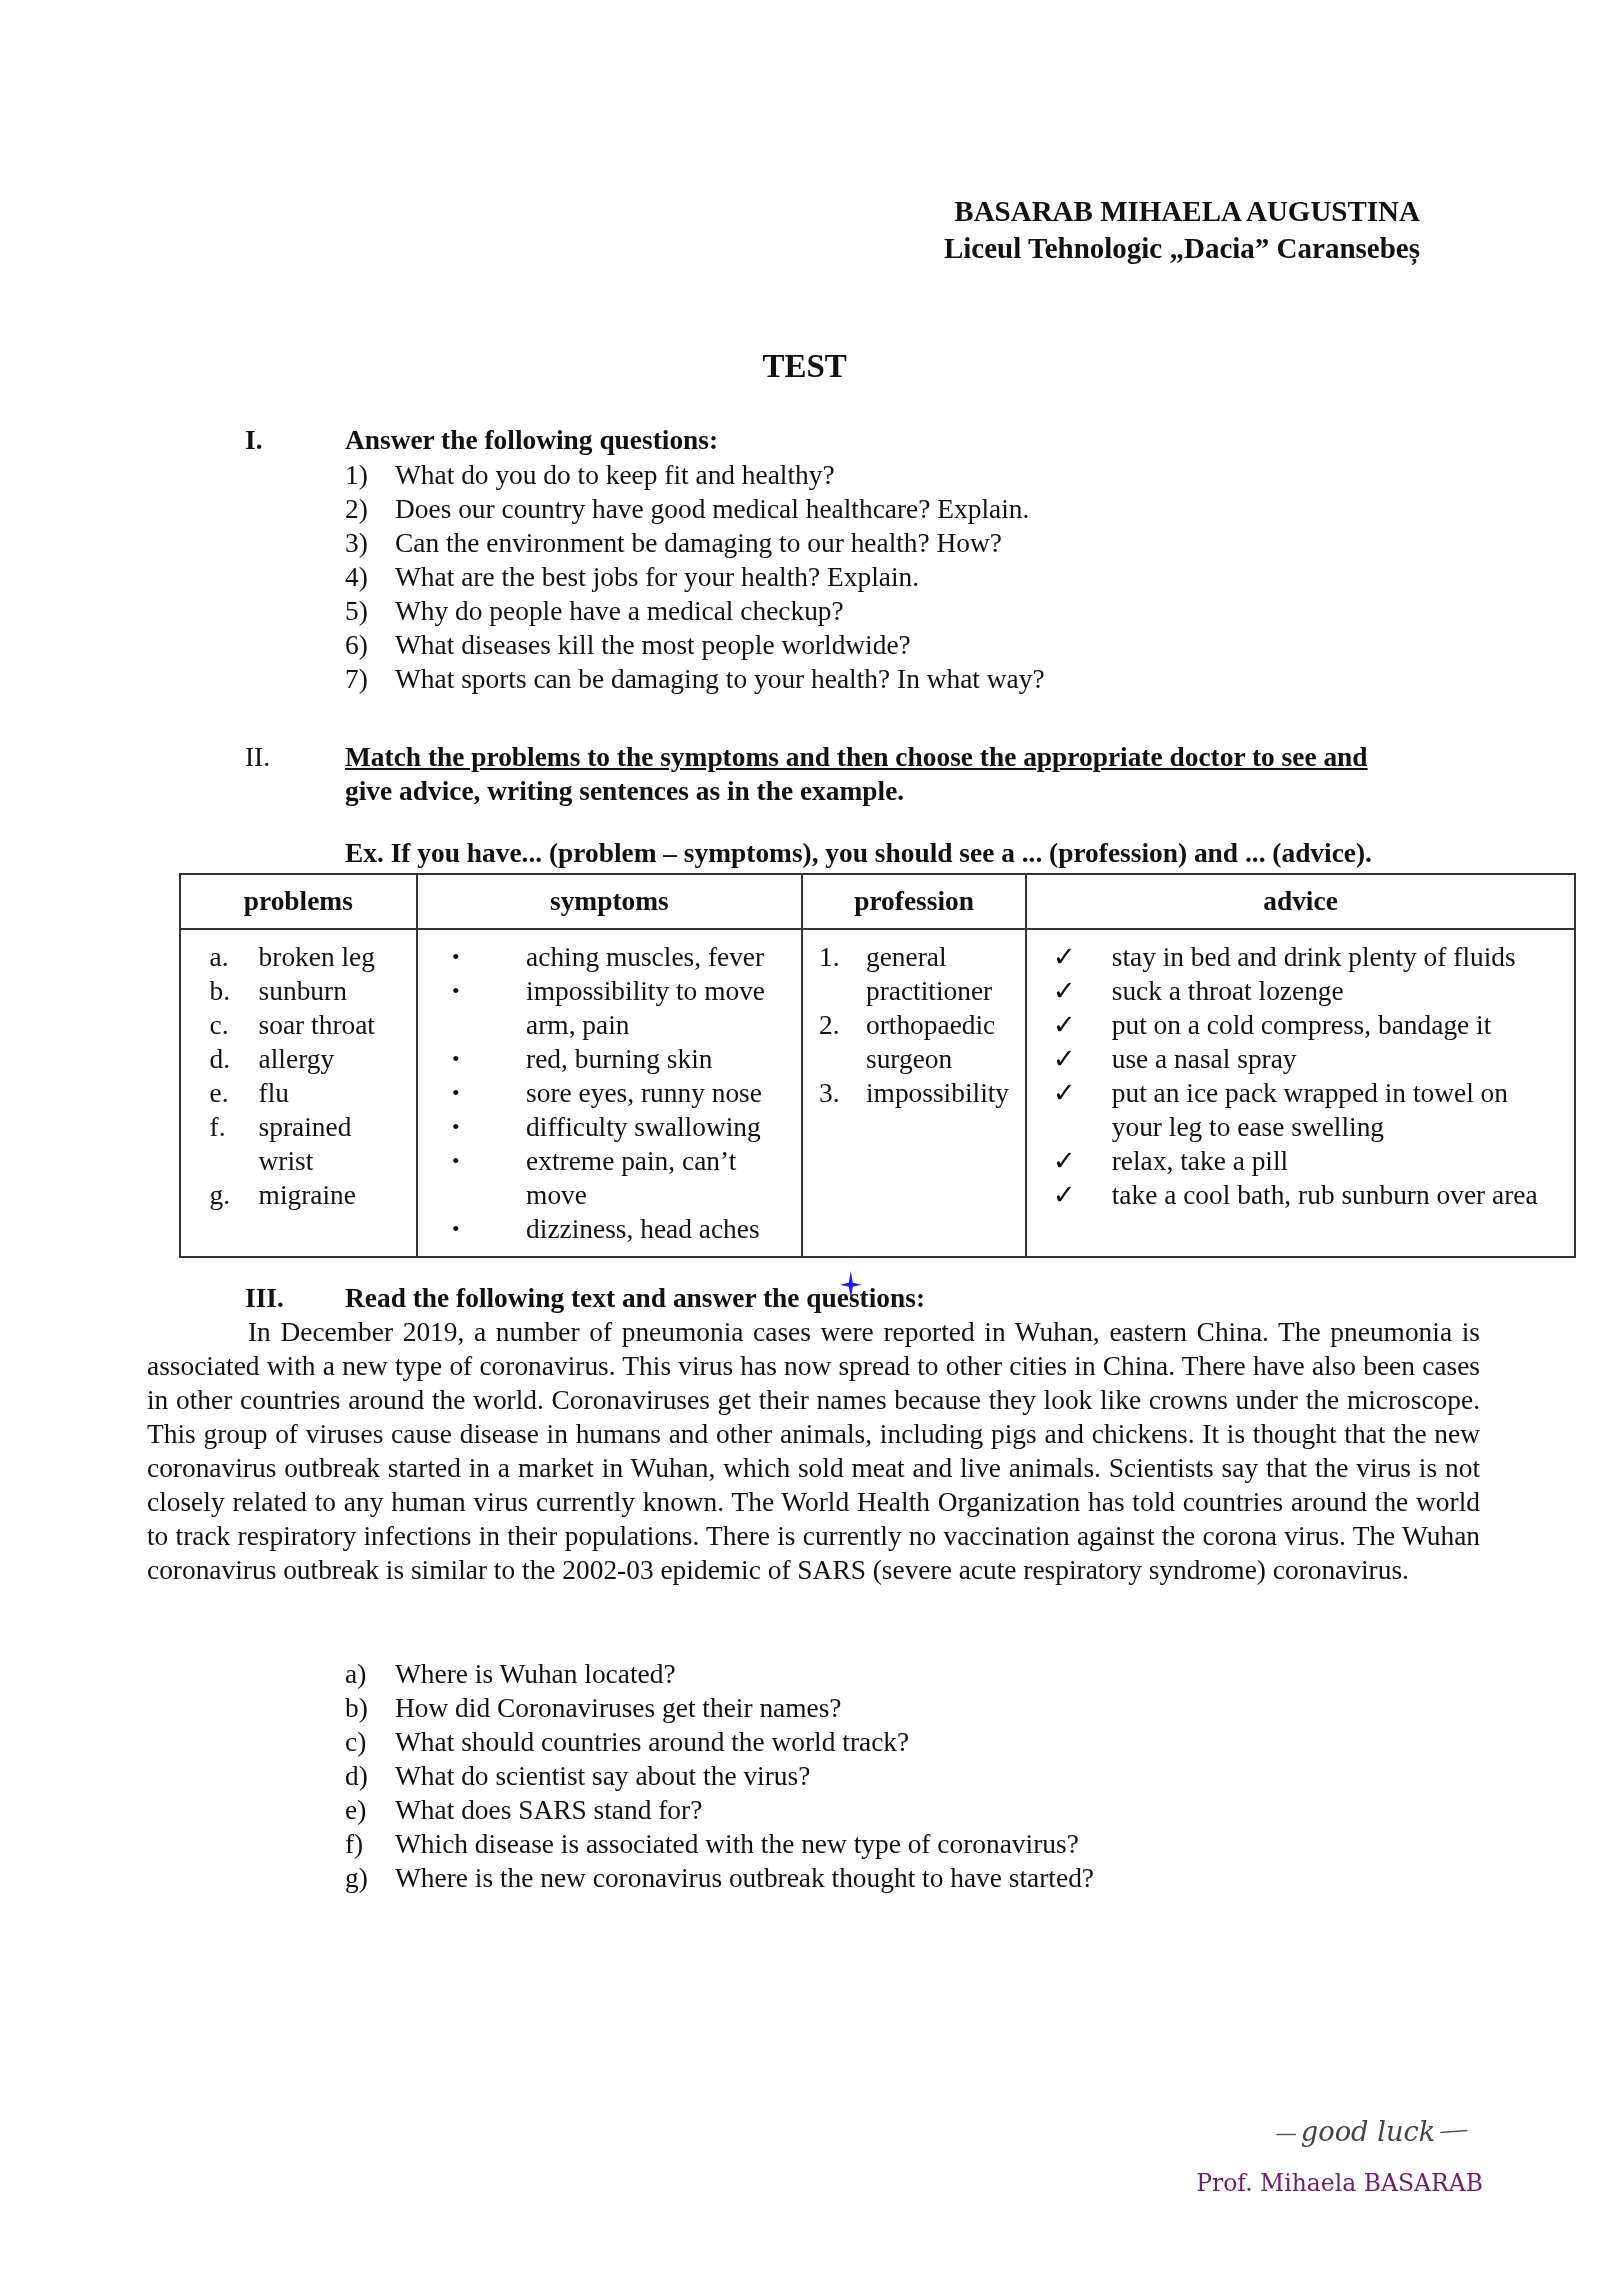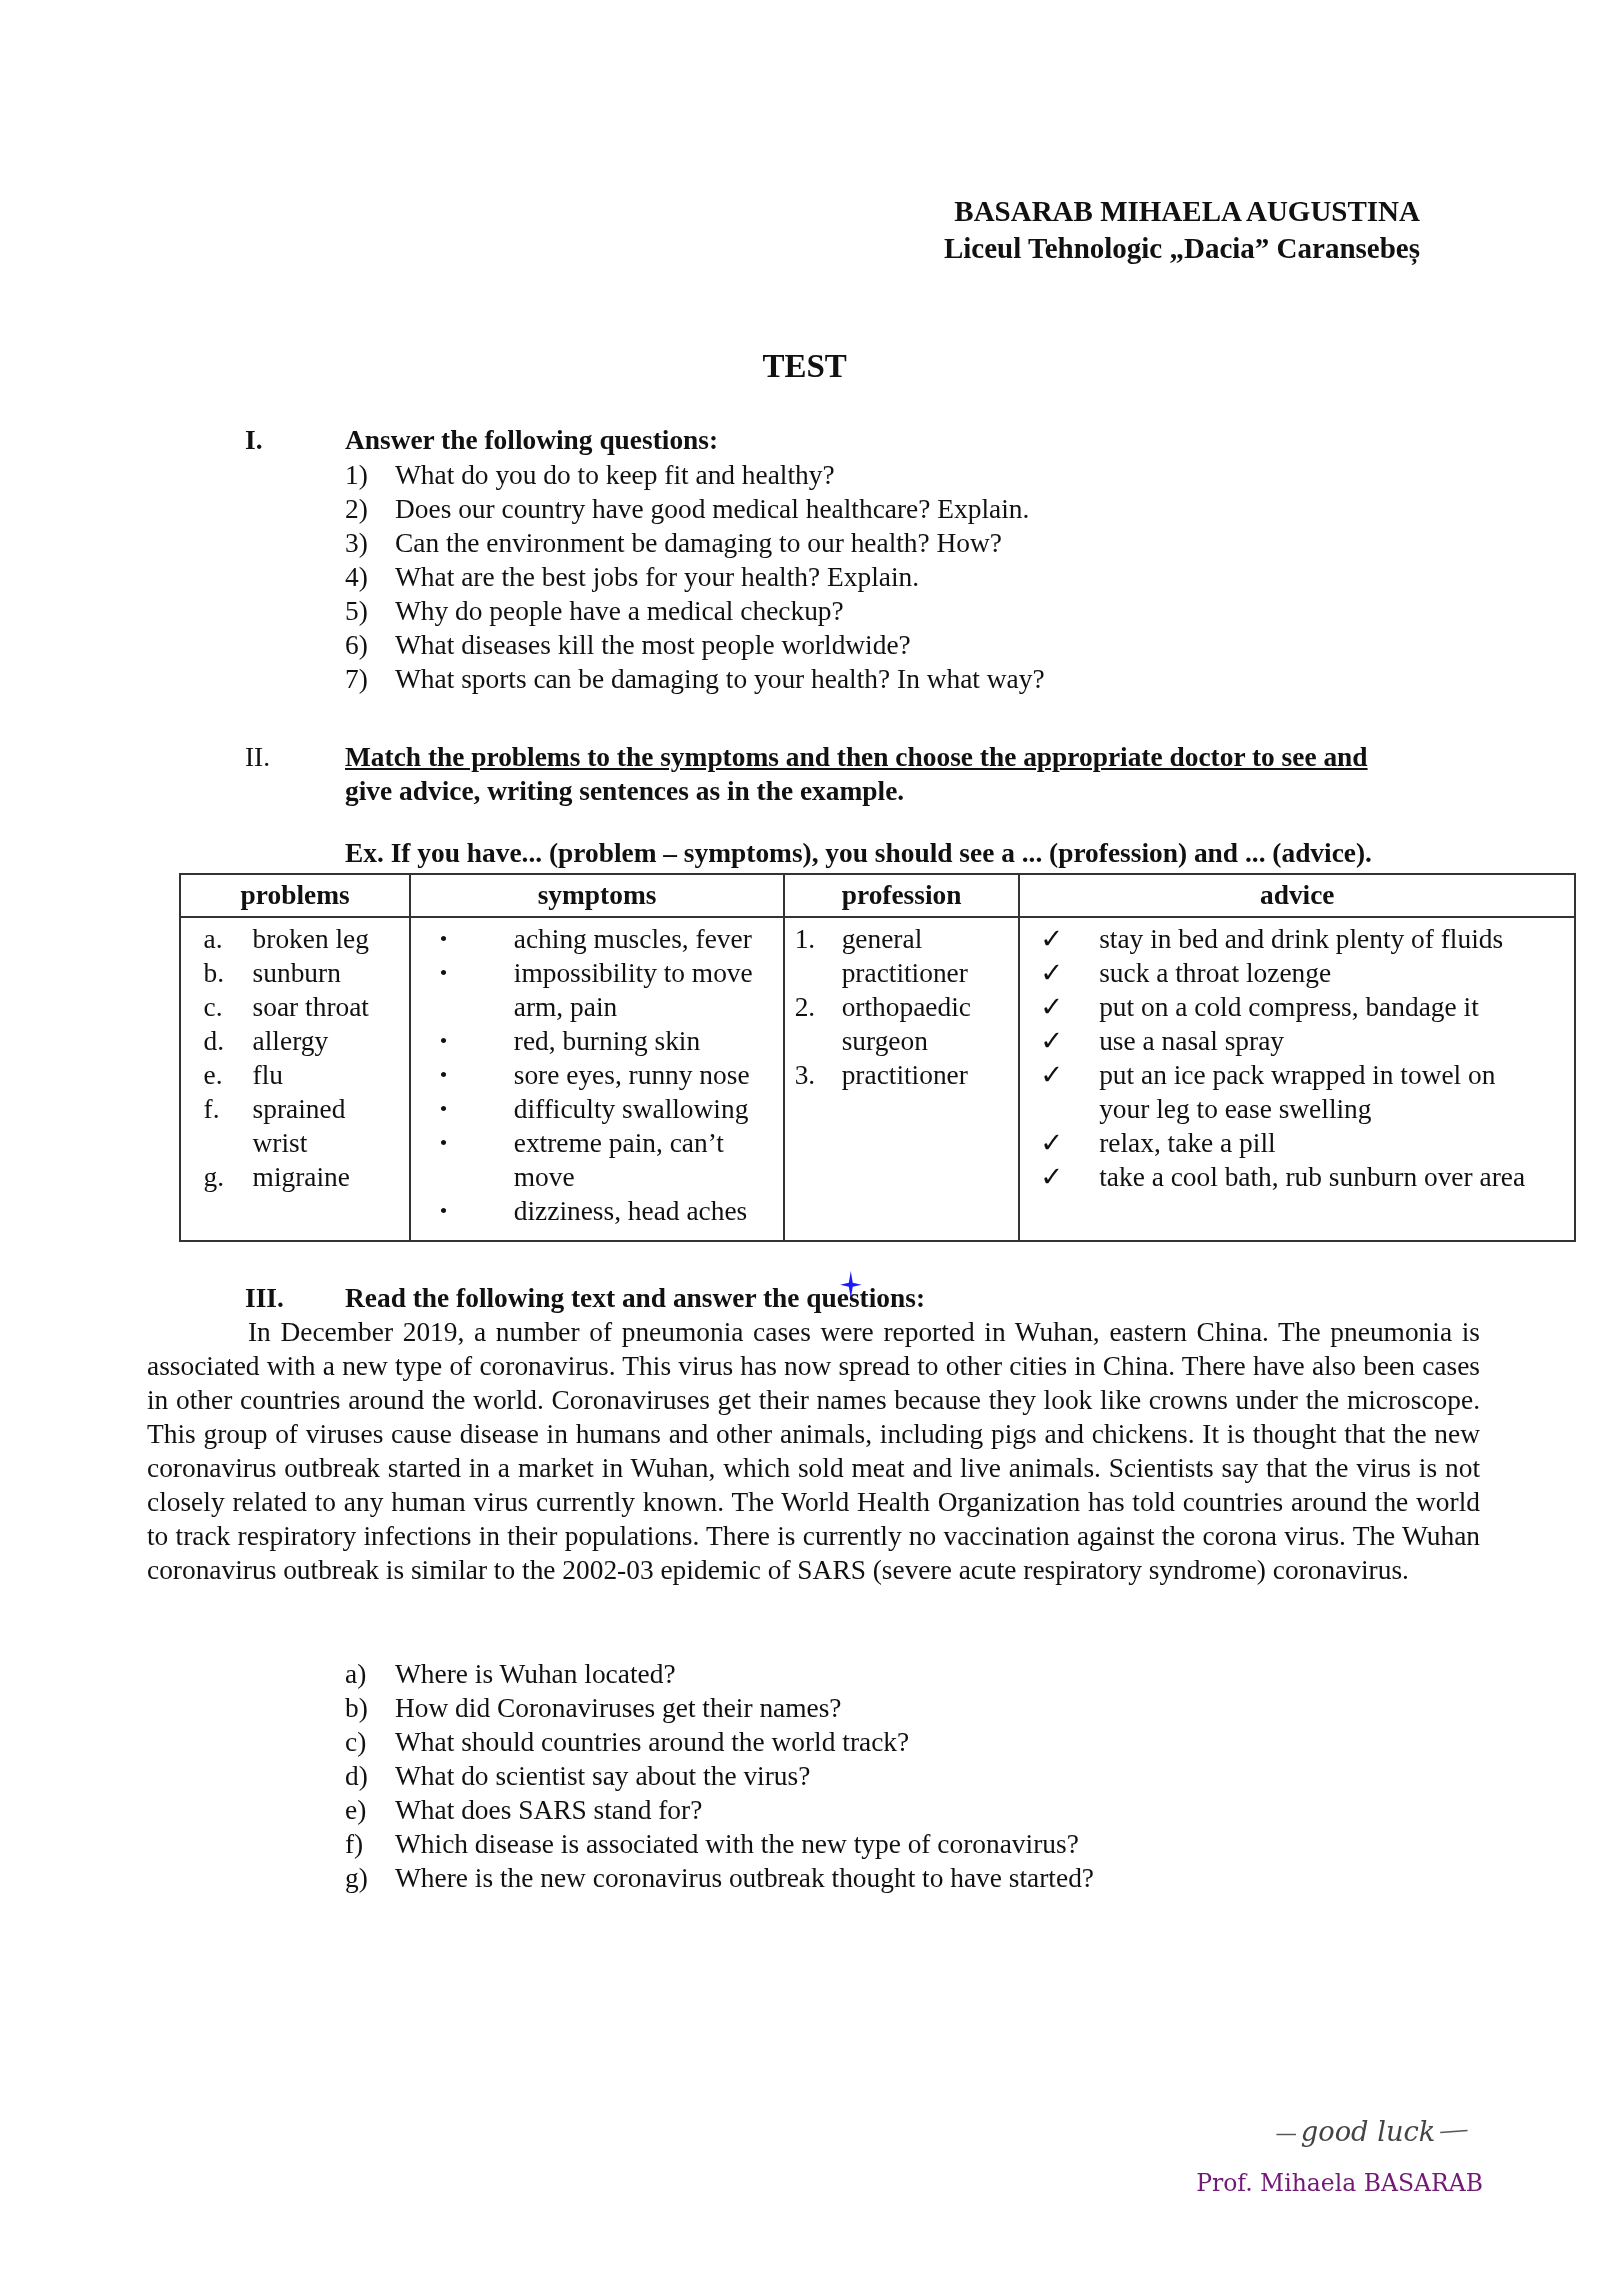--- a/index.html
+++ b/index.html
@@ -9,21 +9,21 @@
   .author { left: 0; width: 1420px; text-align: right; font-weight: bold; font-size: 29px; line-height: 35px; }
   .title { left: 0; width: 1621px; text-align: center; top: 348px; font-weight: bold; font-size: 33px; }
   .title span { position: relative; left: -5.9px; }
   .sec-num { font-size: 27.4px; line-height: 34px; }
   .sec-head { font-weight: bold; font-size: 27.4px; line-height: 34px; }
   .qlist { list-style: none; margin: 0; padding: 0; font-size: 27.4px; line-height: 34px; }
   .qlist li { display: flex; }
   .qlist .n { width: 50px; flex: none; }
   table.match { position: absolute; left: 179px; top: 873px; width: 1397px; border-collapse: collapse;
                 font-size: 27.4px; line-height: 34px; }
-  table.match th, table.match td { border: 2px solid #333; vertical-align: top; padding: 4px; }
+  table.match th, table.match td { border: 2px solid #333; vertical-align: top; padding: 10px; }
   table.match th { font-weight: bold; text-align: center; height: 33px; line-height: 33px; }
   .cell-list { list-style: none; margin: 0; padding: 0; }
   .cell-list li { display: flex; }
   .c-prob li .m { width: 49px; padding-left: 18.6px; flex: none; }
   .c-sym li .m { width: 74px; padding-left: 24.5px; flex: none; font-size: 21.6px; }
   .c-prof li .m { width: 47px; padding-left: 5.9px; flex: none; }
   .c-adv li .m { width: 59px; padding-left: 15.7px; flex: none; }
   .para { left: 147px; width: 1333px; font-size: 27.4px; line-height: 34px; text-align: justify; }
   .para .indent { display: inline-block; width: 101px; }
   .spark { position: absolute; left: 840px; top: 1271px; width: 21.6px; height: 27.4px; }
@@ -163,21 +163,21 @@
           <li>
               <span class="m">1.</span>
               <span style="width:147px">general practitioner</span>
             </li>
           <li>
               <span class="m">2.</span>
               <span style="width:147px">orthopaedic surgeon</span>
             </li>
           <li>
               <span class="m">3.</span>
-              <span>practitioner</span>
+              <span>impossibility</span>
             </li>
         </ul>
       </td>
       <td class="c-adv">
         <ul class="cell-list">
           <li>
               <span class="m">✓</span>
               <span>stay in bed and drink plenty of fluids</span>
             </li>
           <li>

